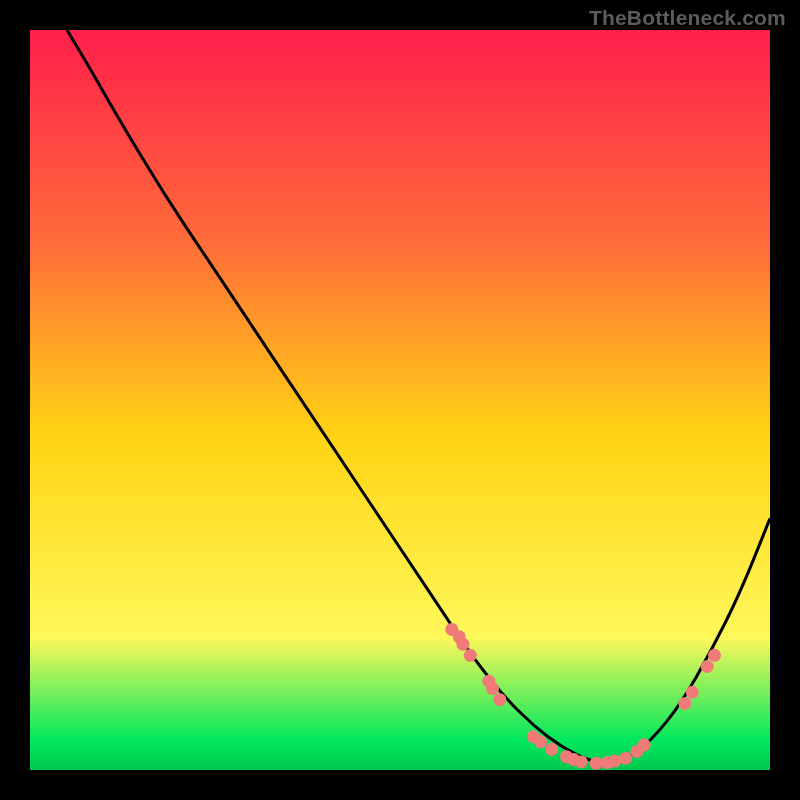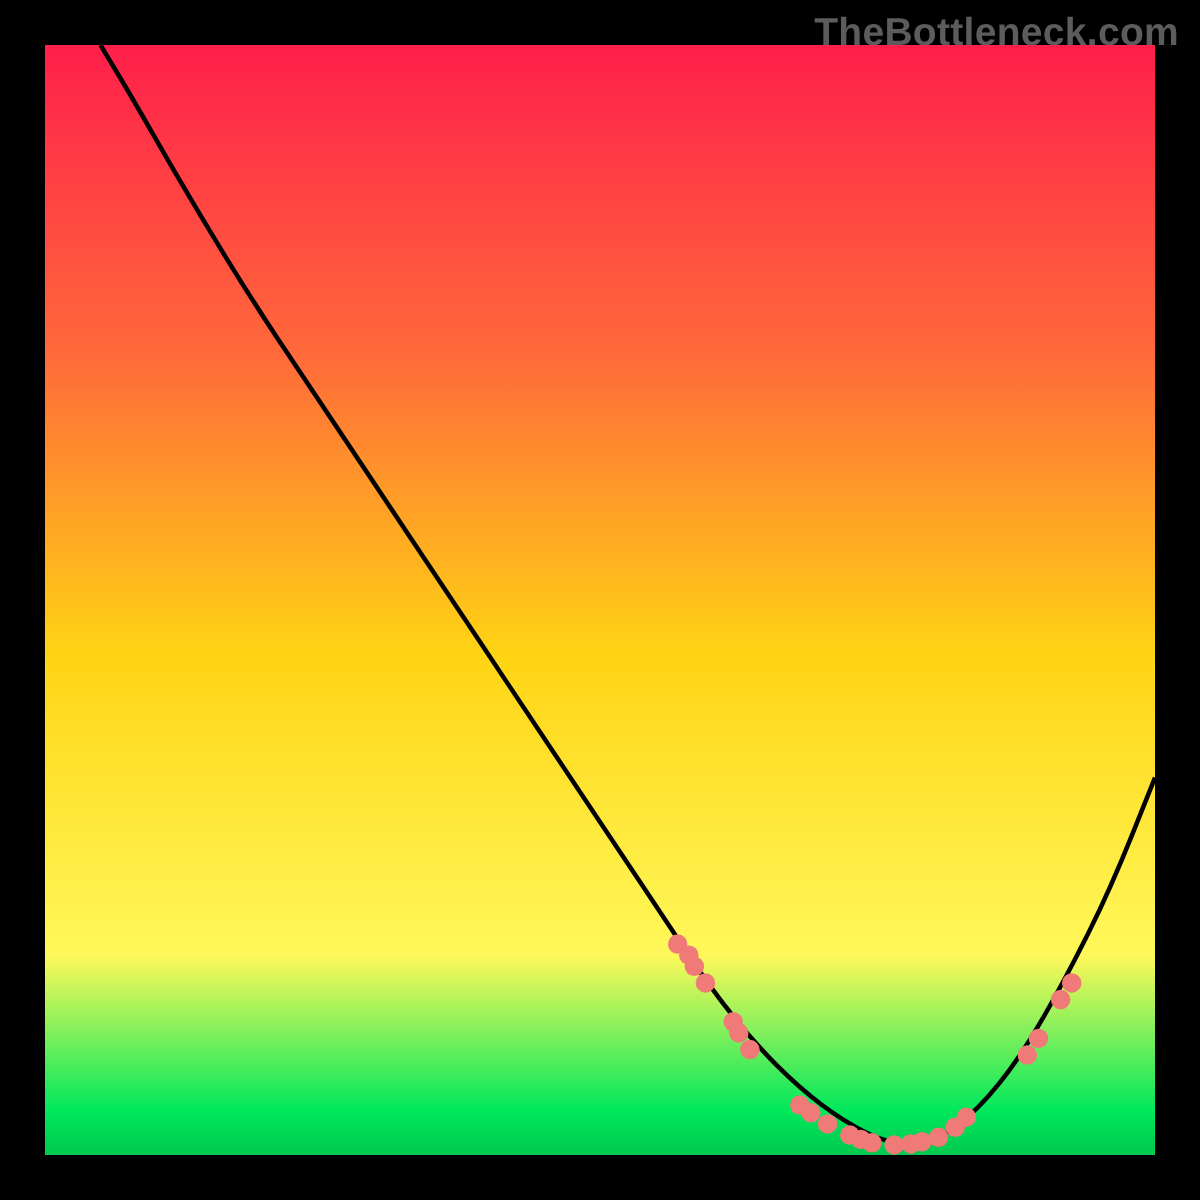--- a/index.html
+++ b/index.html
@@ -15,21 +15,21 @@
     position: absolute;
     left: 0; top: 0;
     width: 800px; height: 800px;
     background: #000;
   }
   .watermark {
     position: absolute;
     top: 6px;
     right: 14px;
     color: #5c5c5c;
-    font-size: 26px;
+    font-size: 21px;
     font-weight: 600;
     letter-spacing: 0.2px;
     font-family: Arial, Helvetica, sans-serif;
   }
   .plot {
     position: absolute;
     left: 30px;
     top: 30px;
     width: 740px;
     height: 740px;

